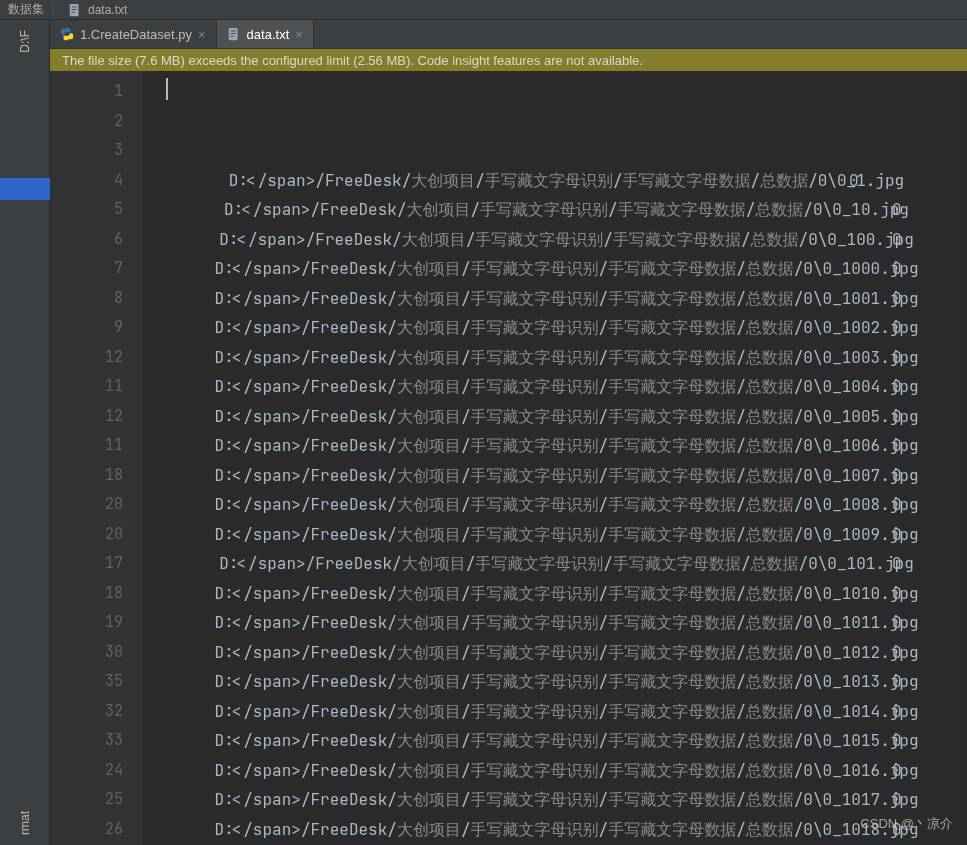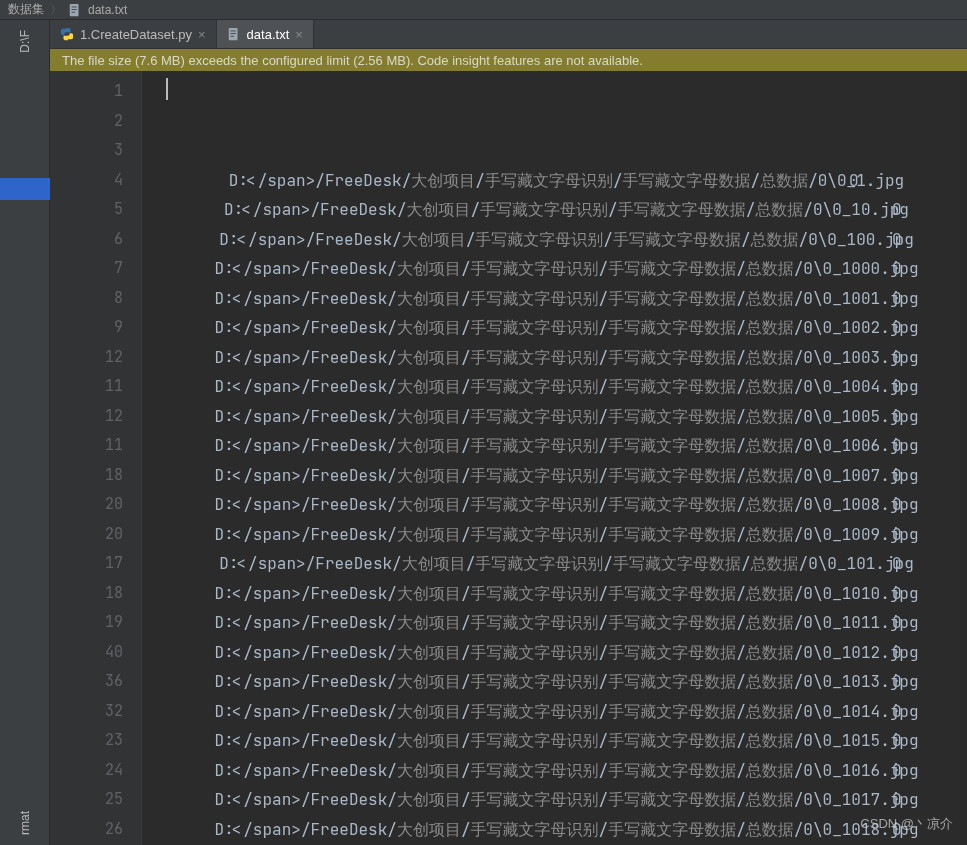--- a/index.html
+++ b/index.html
@@ -147,24 +147,24 @@
           <div>12</div>
           <div>11</div>
           <div>12</div>
           <div>11</div>
           <div>18</div>
           <div>20</div>
           <div>20</div>
           <div>17</div>
           <div>18</div>
           <div>19</div>
-          <div>40</div>
-          <div>36</div>
+          <div>30</div>
+          <div>35</div>
           <div>32</div>
-          <div>23</div>
+          <div>33</div>
           <div>24</div>
           <div>25</div>
           <div>26</div>
         </div>
       <div class="code" id="code">
         <div class="caret"></div>
       <div style="position: relative;">D<span class="slash">:&lt;<span class="slash">/</span>span&gt;<span class="slash">/</span>FreeDesk<span class="slash">/</span><span class="cjk">大创项目</span><span class="slash">/</span><span class="cjk">手写藏文字母识别</span><span class="slash">/</span><span class="cjk">手写藏文字母数据</span><span class="slash">/</span><span class="cjk">总数据</span><span class="slash">/</span>0\0_1.jpg</span><span class="lbl" style="left: 683px;">0</span></div><div style="position: relative;">D<span class="slash">:&lt;<span class="slash">/</span>span&gt;<span class="slash">/</span>FreeDesk<span class="slash">/</span><span class="cjk">大创项目</span><span class="slash">/</span><span class="cjk">手写藏文字母识别</span><span class="slash">/</span><span class="cjk">手写藏文字母数据</span><span class="slash">/</span><span class="cjk">总数据</span><span class="slash">/</span>0\0_10.jpg</span><span class="lbl" style="left: 726px;">0</span></div><div style="position: relative;">D<span class="slash">:&lt;<span class="slash">/</span>span&gt;<span class="slash">/</span>FreeDesk<span class="slash">/</span><span class="cjk">大创项目</span><span class="slash">/</span><span class="cjk">手写藏文字母识别</span><span class="slash">/</span><span class="cjk">手写藏文字母数据</span><span class="slash">/</span><span class="cjk">总数据</span><span class="slash">/</span>0\0_100.jpg</span><span class="lbl" style="left: 726px;">0</span></div><div style="position: relative;">D<span class="slash">:&lt;<span class="slash">/</span>span&gt;<span class="slash">/</span>FreeDesk<span class="slash">/</span><span class="cjk">大创项目</span><span class="slash">/</span><span class="cjk">手写藏文字母识别</span><span class="slash">/</span><span class="cjk">手写藏文字母数据</span><span class="slash">/</span><span class="cjk">总数据</span><span class="slash">/</span>0\0_1000.jpg</span><span class="lbl" style="left: 726px;">0</span></div><div style="position: relative;">D<span class="slash">:&lt;<span class="slash">/</span>span&gt;<span class="slash">/</span>FreeDesk<span class="slash">/</span><span class="cjk">大创项目</span><span class="slash">/</span><span class="cjk">手写藏文字母识别</span><span class="slash">/</span><span class="cjk">手写藏文字母数据</span><span class="slash">/</span><span class="cjk">总数据</span><span class="slash">/</span>0\0_1001.jpg</span><span class="lbl" style="left: 726px;">0</span></div><div style="position: relative;">D<span class="slash">:&lt;<span class="slash">/</span>span&gt;<span class="slash">/</span>FreeDesk<span class="slash">/</span><span class="cjk">大创项目</span><span class="slash">/</span><span class="cjk">手写藏文字母识别</span><span class="slash">/</span><span class="cjk">手写藏文字母数据</span><span class="slash">/</span><span class="cjk">总数据</span><span class="slash">/</span>0\0_1002.jpg</span><span class="lbl" style="left: 726px;">0</span></div><div style="position: relative;">D<span class="slash">:&lt;<span class="slash">/</span>span&gt;<span class="slash">/</span>FreeDesk<span class="slash">/</span><span class="cjk">大创项目</span><span class="slash">/</span><span class="cjk">手写藏文字母识别</span><span class="slash">/</span><span class="cjk">手写藏文字母数据</span><span class="slash">/</span><span class="cjk">总数据</span><span class="slash">/</span>0\0_1003.jpg</span><span class="lbl" style="left: 726px;">0</span></div><div style="position: relative;">D<span class="slash">:&lt;<span class="slash">/</span>span&gt;<span class="slash">/</span>FreeDesk<span class="slash">/</span><span class="cjk">大创项目</span><span class="slash">/</span><span class="cjk">手写藏文字母识别</span><span class="slash">/</span><span class="cjk">手写藏文字母数据</span><span class="slash">/</span><span class="cjk">总数据</span><span class="slash">/</span>0\0_1004.jpg</span><span class="lbl" style="left: 726px;">0</span></div><div style="position: relative;">D<span class="slash">:&lt;<span class="slash">/</span>span&gt;<span class="slash">/</span>FreeDesk<span class="slash">/</span><span class="cjk">大创项目</span><span class="slash">/</span><span class="cjk">手写藏文字母识别</span><span class="slash">/</span><span class="cjk">手写藏文字母数据</span><span class="slash">/</span><span class="cjk">总数据</span><span class="slash">/</span>0\0_1005.jpg</span><span class="lbl" style="left: 726px;">0</span></div><div style="position: relative;">D<span class="slash">:&lt;<span class="slash">/</span>span&gt;<span class="slash">/</span>FreeDesk<span class="slash">/</span><span class="cjk">大创项目</span><span class="slash">/</span><span class="cjk">手写藏文字母识别</span><span class="slash">/</span><span class="cjk">手写藏文字母数据</span><span class="slash">/</span><span class="cjk">总数据</span><span class="slash">/</span>0\0_1006.jpg</span><span class="lbl" style="left: 726px;">0</span></div><div style="position: relative;">D<span class="slash">:&lt;<span class="slash">/</span>span&gt;<span class="slash">/</span>FreeDesk<span class="slash">/</span><span class="cjk">大创项目</span><span class="slash">/</span><span class="cjk">手写藏文字母识别</span><span class="slash">/</span><span class="cjk">手写藏文字母数据</span><span class="slash">/</span><span class="cjk">总数据</span><span class="slash">/</span>0\0_1007.jpg</span><span class="lbl" style="left: 726px;">0</span></div><div style="position: relative;">D<span class="slash">:&lt;<span class="slash">/</span>span&gt;<span class="slash">/</span>FreeDesk<span class="slash">/</span><span class="cjk">大创项目</span><span class="slash">/</span><span class="cjk">手写藏文字母识别</span><span class="slash">/</span><span class="cjk">手写藏文字母数据</span><span class="slash">/</span><span class="cjk">总数据</span><span class="slash">/</span>0\0_1008.jpg</span><span class="lbl" style="left: 726px;">0</span></div><div style="position: relative;">D<span class="slash">:&lt;<span class="slash">/</span>span&gt;<span class="slash">/</span>FreeDesk<span class="slash">/</span><span class="cjk">大创项目</span><span class="slash">/</span><span class="cjk">手写藏文字母识别</span><span class="slash">/</span><span class="cjk">手写藏文字母数据</span><span class="slash">/</span><span class="cjk">总数据</span><span class="slash">/</span>0\0_1009.jpg</span><span class="lbl" style="left: 726px;">0</span></div><div style="position: relative;">D<span class="slash">:&lt;<span class="slash">/</span>span&gt;<span class="slash">/</span>FreeDesk<span class="slash">/</span><span class="cjk">大创项目</span><span class="slash">/</span><span class="cjk">手写藏文字母识别</span><span class="slash">/</span><span class="cjk">手写藏文字母数据</span><span class="slash">/</span><span class="cjk">总数据</span><span class="slash">/</span>0\0_101.jpg</span><span class="lbl" style="left: 726px;">0</span></div><div style="position: relative;">D<span class="slash">:&lt;<span class="slash">/</span>span&gt;<span class="slash">/</span>FreeDesk<span class="slash">/</span><span class="cjk">大创项目</span><span class="slash">/</span><span class="cjk">手写藏文字母识别</span><span class="slash">/</span><span class="cjk">手写藏文字母数据</span><span class="slash">/</span><span class="cjk">总数据</span><span class="slash">/</span>0\0_1010.jpg</span><span class="lbl" style="left: 726px;">0</span></div><div style="position: relative;">D<span class="slash">:&lt;<span class="slash">/</span>span&gt;<span class="slash">/</span>FreeDesk<span class="slash">/</span><span class="cjk">大创项目</span><span class="slash">/</span><span class="cjk">手写藏文字母识别</span><span class="slash">/</span><span class="cjk">手写藏文字母数据</span><span class="slash">/</span><span class="cjk">总数据</span><span class="slash">/</span>0\0_1011.jpg</span><span class="lbl" style="left: 726px;">0</span></div><div style="position: relative;">D<span class="slash">:&lt;<span class="slash">/</span>span&gt;<span class="slash">/</span>FreeDesk<span class="slash">/</span><span class="cjk">大创项目</span><span class="slash">/</span><span class="cjk">手写藏文字母识别</span><span class="slash">/</span><span class="cjk">手写藏文字母数据</span><span class="slash">/</span><span class="cjk">总数据</span><span class="slash">/</span>0\0_1012.jpg</span><span class="lbl" style="left: 726px;">0</span></div><div style="position: relative;">D<span class="slash">:&lt;<span class="slash">/</span>span&gt;<span class="slash">/</span>FreeDesk<span class="slash">/</span><span class="cjk">大创项目</span><span class="slash">/</span><span class="cjk">手写藏文字母识别</span><span class="slash">/</span><span class="cjk">手写藏文字母数据</span><span class="slash">/</span><span class="cjk">总数据</span><span class="slash">/</span>0\0_1013.jpg</span><span class="lbl" style="left: 726px;">0</span></div><div style="position: relative;">D<span class="slash">:&lt;<span class="slash">/</span>span&gt;<span class="slash">/</span>FreeDesk<span class="slash">/</span><span class="cjk">大创项目</span><span class="slash">/</span><span class="cjk">手写藏文字母识别</span><span class="slash">/</span><span class="cjk">手写藏文字母数据</span><span class="slash">/</span><span class="cjk">总数据</span><span class="slash">/</span>0\0_1014.jpg</span><span class="lbl" style="left: 726px;">0</span></div><div style="position: relative;">D<span class="slash">:&lt;<span class="slash">/</span>span&gt;<span class="slash">/</span>FreeDesk<span class="slash">/</span><span class="cjk">大创项目</span><span class="slash">/</span><span class="cjk">手写藏文字母识别</span><span class="slash">/</span><span class="cjk">手写藏文字母数据</span><span class="slash">/</span><span class="cjk">总数据</span><span class="slash">/</span>0\0_1015.jpg</span><span class="lbl" style="left: 726px;">0</span></div><div style="position: relative;">D<span class="slash">:&lt;<span class="slash">/</span>span&gt;<span class="slash">/</span>FreeDesk<span class="slash">/</span><span class="cjk">大创项目</span><span class="slash">/</span><span class="cjk">手写藏文字母识别</span><span class="slash">/</span><span class="cjk">手写藏文字母数据</span><span class="slash">/</span><span class="cjk">总数据</span><span class="slash">/</span>0\0_1016.jpg</span><span class="lbl" style="left: 726px;">0</span></div><div style="position: relative;">D<span class="slash">:&lt;<span class="slash">/</span>span&gt;<span class="slash">/</span>FreeDesk<span class="slash">/</span><span class="cjk">大创项目</span><span class="slash">/</span><span class="cjk">手写藏文字母识别</span><span class="slash">/</span><span class="cjk">手写藏文字母数据</span><span class="slash">/</span><span class="cjk">总数据</span><span class="slash">/</span>0\0_1017.jpg</span><span class="lbl" style="left: 726px;">0</span></div><div style="position: relative;">D<span class="slash">:&lt;<span class="slash">/</span>span&gt;<span class="slash">/</span>FreeDesk<span class="slash">/</span><span class="cjk">大创项目</span><span class="slash">/</span><span class="cjk">手写藏文字母识别</span><span class="slash">/</span><span class="cjk">手写藏文字母数据</span><span class="slash">/</span><span class="cjk">总数据</span><span class="slash">/</span>0\0_1018.jpg</span><span class="lbl" style="left: 726px;">0</span></div></div>
     </div>
 
     <div class="watermark">CSDN @丶凉介</div>

